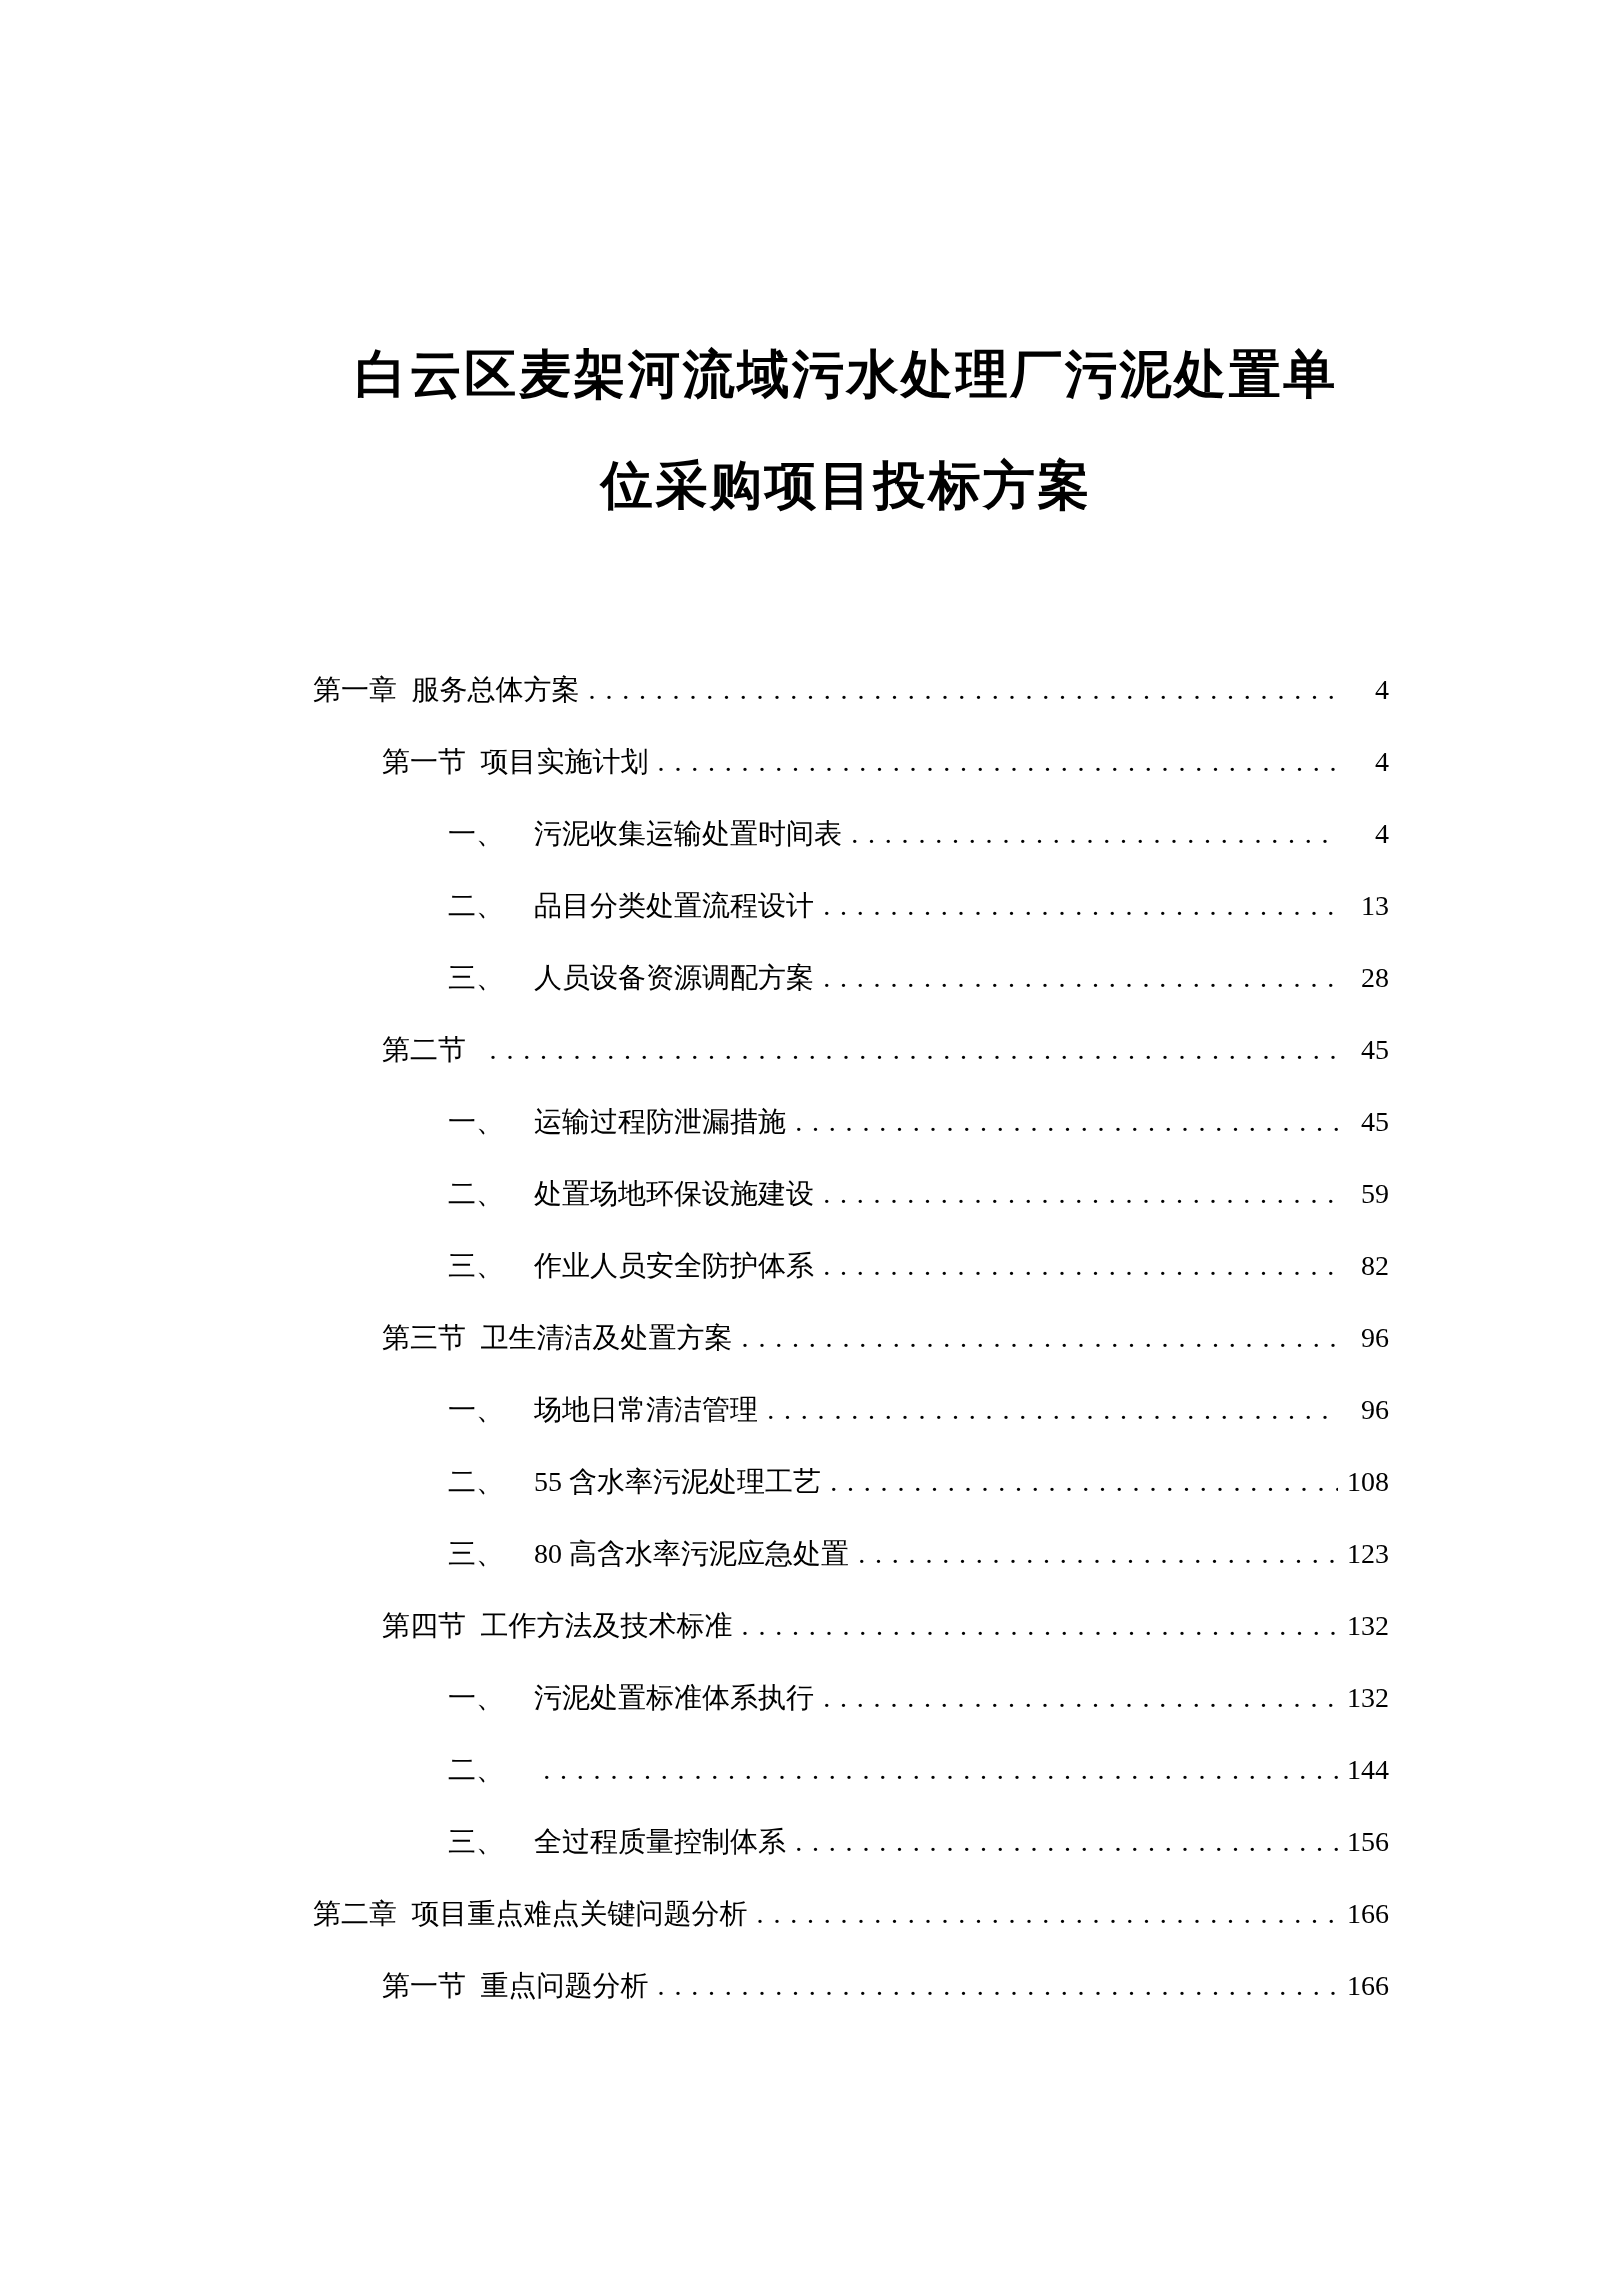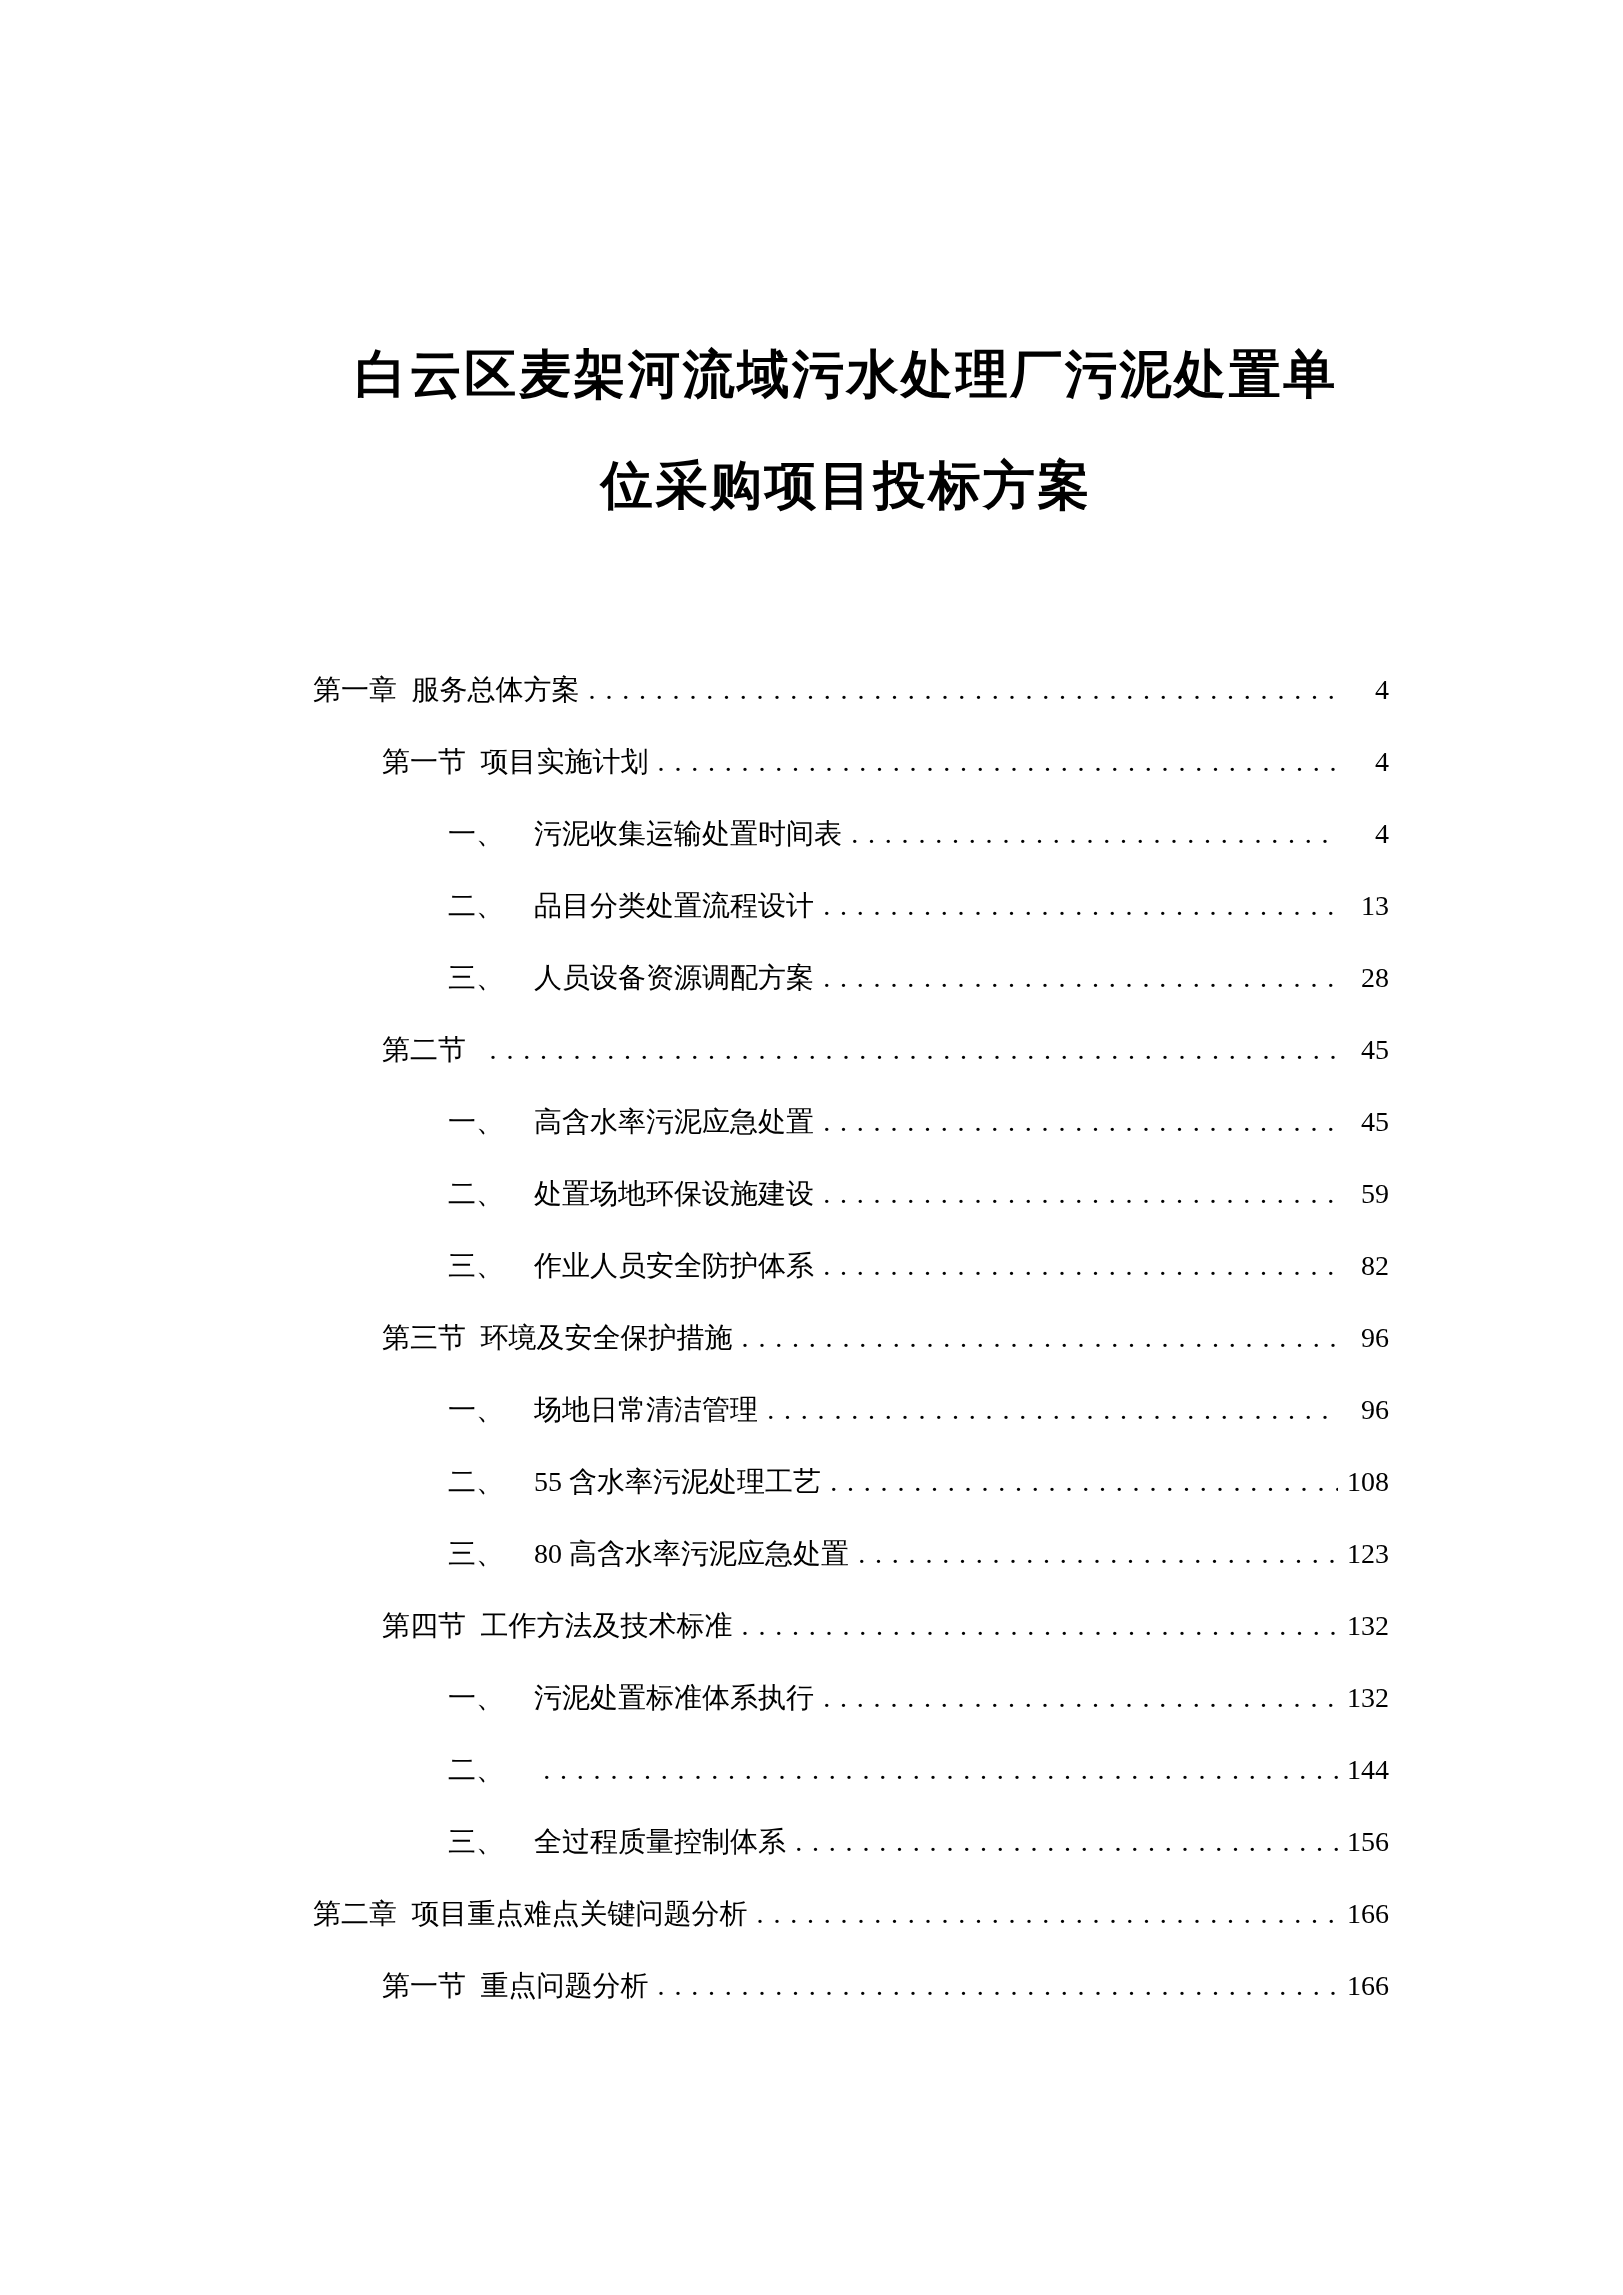--- a/index.html
+++ b/index.html
@@ -105,39 +105,39 @@
     <span class="toc-leader">..........................................................................................</span>
     <span class="toc-page">28</span>
   </div>
     <div class="toc-row lvl1">
     <span class="toc-prefix">第二节</span>
     <span class="toc-leader">..........................................................................................</span>
     <span class="toc-page">45</span>
   </div>
     <div class="toc-row lvl2">
     <span class="toc-prefix">一、</span>
-    <span class="toc-text">高含水率污泥应急处置</span>
+    <span class="toc-text">运输过程防泄漏措施</span>
     <span class="toc-leader">..........................................................................................</span>
     <span class="toc-page">45</span>
   </div>
     <div class="toc-row lvl2">
     <span class="toc-prefix">二、</span>
     <span class="toc-text">处置场地环保设施建设</span>
     <span class="toc-leader">..........................................................................................</span>
     <span class="toc-page">59</span>
   </div>
     <div class="toc-row lvl2">
     <span class="toc-prefix">三、</span>
     <span class="toc-text">作业人员安全防护体系</span>
     <span class="toc-leader">..........................................................................................</span>
     <span class="toc-page">82</span>
   </div>
     <div class="toc-row lvl1">
     <span class="toc-prefix">第三节</span>
-    <span class="toc-text">环境及安全保护措施</span>
+    <span class="toc-text">卫生清洁及处置方案</span>
     <span class="toc-leader">..........................................................................................</span>
     <span class="toc-page">96</span>
   </div>
     <div class="toc-row lvl2">
     <span class="toc-prefix">一、</span>
     <span class="toc-text">场地日常清洁管理</span>
     <span class="toc-leader">..........................................................................................</span>
     <span class="toc-page">96</span>
   </div>
     <div class="toc-row lvl2">

